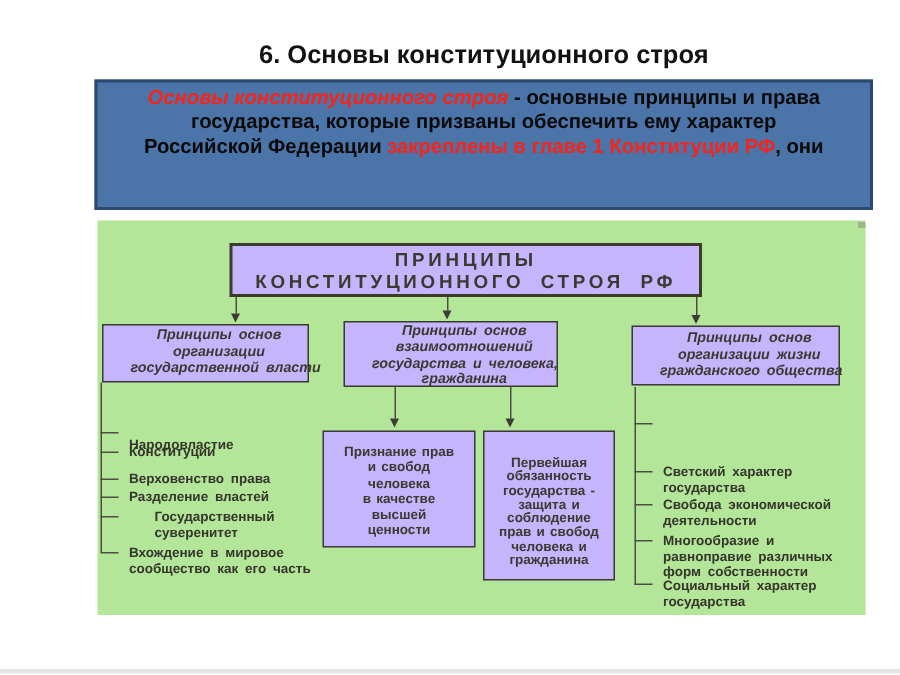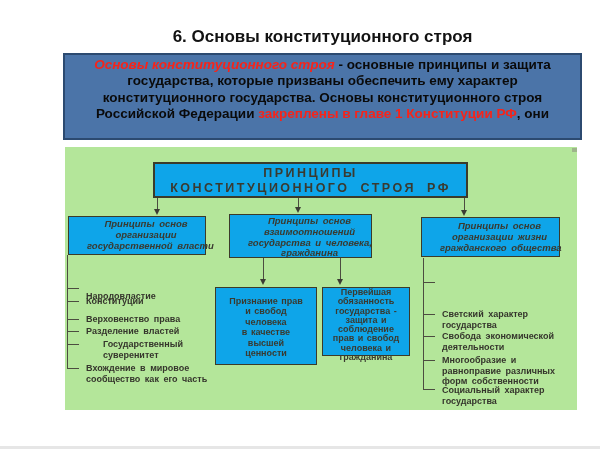--- a/index.html
+++ b/index.html
@@ -9,51 +9,50 @@
          font-size:17px;font-weight:bold;color:#121212;white-space:nowrap;}
   
   .defbox{position:absolute;left:63px;top:53px;width:519px;height:87px;box-sizing:border-box;
           background:#4b74a8;border:2px solid #2c4a70;text-align:center;
           padding-top:2px;}
   .defline{font-size:13.5px;font-weight:bold;color:#0a0a0a;line-height:16.4px;white-space:nowrap;}
   .red{color:#f6241a;}
   .it{font-style:italic;margin-top:32px;}
   
   .panel{position:absolute;left:65px;top:147px;width:512px;height:263px;background:#b4e69a;}
-  .ybox{position:absolute;box-sizing:border-box;background:#0ea5e9;border:1.5px solid #3b3b2a;
+  .ybox{position:absolute;box-sizing:border-box;background:#c4b5fd;border:1.5px solid #3b3b2a;
         text-align:center;color:#3a3a30;white-space:pre;}
   .root{left:88px;top:15px;width:315px;height:36px;border-width:2px;padding-top:2px;
         font-weight:bold;font-size:12.5px;line-height:15px;letter-spacing:2.5px;word-spacing:5px;}
   .branch{font-style:italic;font-weight:bold;font-size:9.5px;line-height:10.8px;word-spacing:2px;padding-left:18px;}
   .b-left{left:3px;top:69px;width:138px;height:39px;padding-top:2px;}
   .b-mid{left:164px;top:67px;width:143px;height:44px;padding-top:1px;}
   .b-right{left:356px;top:70px;width:139px;height:40px;padding-top:3px;}
   .subbox{font-weight:bold;font-size:9px;word-spacing:1px;}
   .s-a{left:150px;top:140px;width:102px;height:78px;padding-top:8px;line-height:10.4px;}
-  .s-b{left:257px;top:140px;width:88px;height:69px;padding-top:0;line-height:9.3px;}
+  .s-b{left:257px;top:140px;width:88px;height:100px;padding-top:16px;line-height:9.3px;}
   .vline{position:absolute;width:1px;background:#4c4c40;}
   .tick{position:absolute;height:1px;width:12px;background:#4c4c40;}
   .ah{position:absolute;width:0;height:0;border-left:3.5px solid transparent;
       border-right:3.5px solid transparent;border-top:6px solid #3c3c34;}
   .li-item{position:absolute;font-size:9px;font-weight:bold;line-height:10.5px;
            color:#35352c;white-space:pre;word-spacing:2px;}
   .dot{position:absolute;left:507px;top:1px;width:5px;height:4px;background:#8d8d80;opacity:.55;}
   .slide-edge{position:absolute;left:0;top:446px;width:600px;height:3px;background:#e6e6e6;}
 </style>
 </head>
 <body>
 
 <div class="stage">
 
   <div class="title">6. Основы конституционного строя</div>
 
   <div class="defbox">
-    <div class="defline"><span class="red it">Основы конституционного строя</span><span> - основные принципы и защита</span></div>
+    <div class="defline"><span class="red it">Основы конституционного строя</span><span> - основные принципы и права</span></div>
     <div class="defline"><span>государства, которые призваны обеспечить ему характер</span></div>
-    <div class="defline"><span>конституционного государства. Основы конституционного строя</span></div>
     <div class="defline"><span>Российской Федерации </span><span class="red">закреплены в главе 1 Конституции РФ</span><span>, они</span></div>
   </div>
 
   <div class="panel">
 
     <div class="ybox root"><div>ПРИНЦИПЫ</div><div>КОНСТИТУЦИОННОГО СТРОЯ РФ</div></div>
 
     <div class="vline" style="left:92px;top:51px;height:11px;"></div>
     <div class="ah" style="left:89px;top:62px;"></div>
     <div class="vline" style="left:233px;top:51px;height:9px;"></div>

